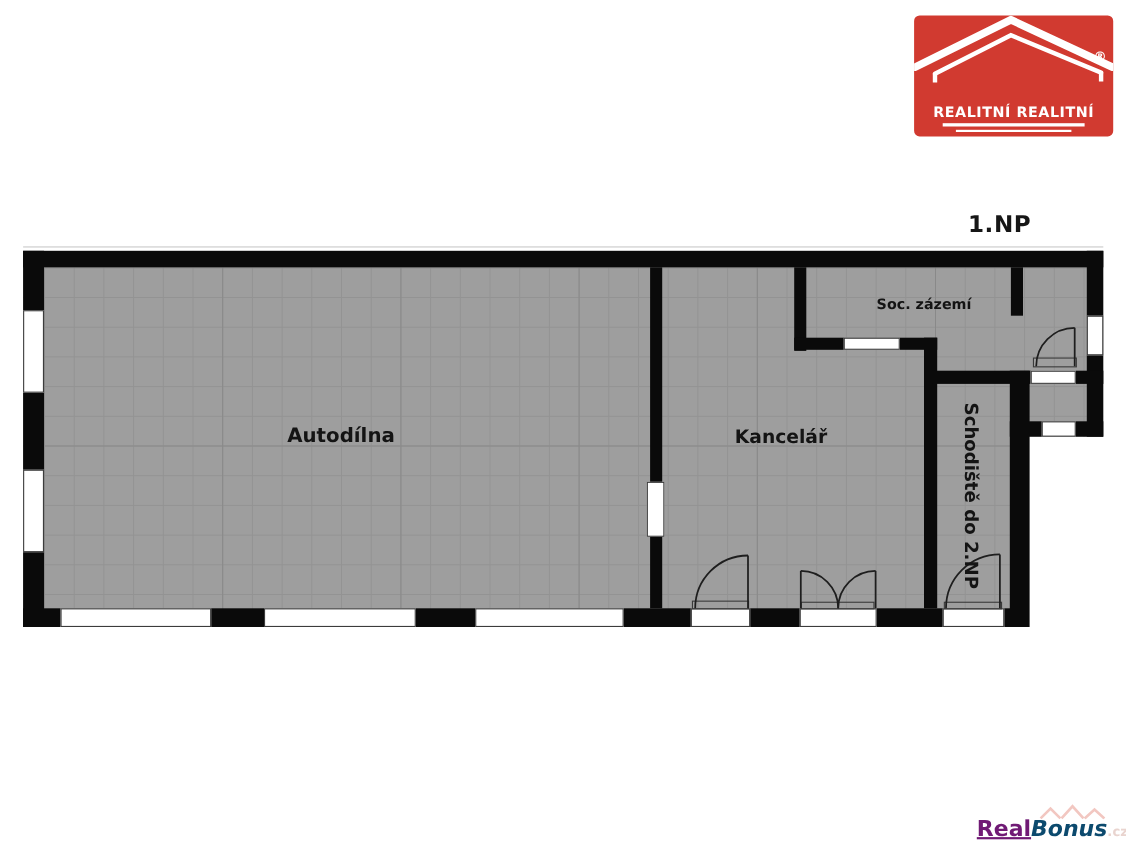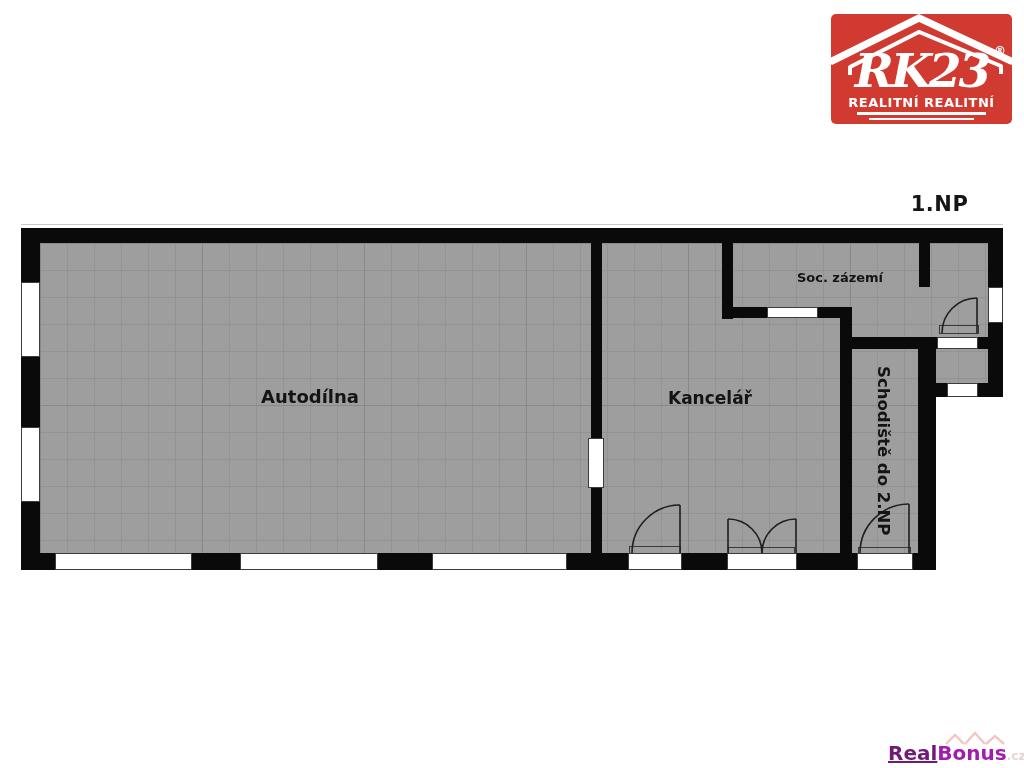--- a/index.html
+++ b/index.html
@@ -31,21 +31,21 @@
   .logo-sub{
     position:absolute;left:0;top:81px;width:100%;text-align:center;
     color:#ffffff;font-weight:bold;font-size:13px;letter-spacing:.5px;
     white-space:nowrap;
   }
   .logo-bar1{position:absolute;left:26px;top:98px;width:129px;height:2.5px;background:#fff;}
   .logo-bar2{position:absolute;left:38px;top:103.5px;width:105px;height:2.5px;background:#fff;}
 
   
   .floor-title{
-    left:880px;top:192px;width:119px;text-align:center;
+    left:880px;top:192px;width:119px;text-align:left;
     font-size:21px;font-weight:bold;color:#161616;letter-spacing:.5px;
   }
 
   
   .plan{left:0;top:0;width:1024px;height:768px;}
   .floor{
     left:21px;top:228px;width:982px;height:342px;
     background-color:#9e9e9e;
     background-image:
       linear-gradient(#898989 1px, transparent 1px),
@@ -76,34 +76,33 @@
   
   .watermark{
     left:888px;top:731px;width:132px;height:34px;
   }
   .wm-roofs{position:absolute;left:56px;top:0px;}
   .wm-text{
     position:absolute;left:0;top:10px;width:100%;white-space:nowrap;
     font-size:20px;font-weight:bold;letter-spacing:0;
   }
   .wm-p1{color:#701a75;text-decoration:underline;}
-  .wm-p2{color:#a21caf;}
+  .wm-p2{color:#0c4a6e;font-style:italic;}
   .wm-suffix{color:#e9d4cf;font-size:12px;font-weight:bold;}
 </style>
 </head>
 <body>
 
 <div class="abs logo">
   <svg width="181" height="110" viewBox="0 0 181 110">
     <polyline points="1,47 88,4 180,47" fill="none" stroke="#ffffff" stroke-width="7" stroke-linecap="round" stroke-linejoin="miter"></polyline>
     <polyline points="19,53 88,18 170,52" fill="none" stroke="#ffffff" stroke-width="4" stroke-linecap="round"></polyline>
     <line x1="19" y1="53" x2="19" y2="61" stroke="#ffffff" stroke-width="4"></line>
     <line x1="170" y1="52" x2="170" y2="60" stroke="#ffffff" stroke-width="4"></line>
   </svg>
-  <div class="logo-brand">RK23</div>
   <div class="logo-reg">®</div>
   <div class="logo-sub">REALITNÍ REALITNÍ</div>
   <div class="logo-bar1"></div>
   <div class="logo-bar2"></div>
 </div>
 
 <div class="abs floor-title">1.NP</div>
 
 <div class="abs plan">
 

